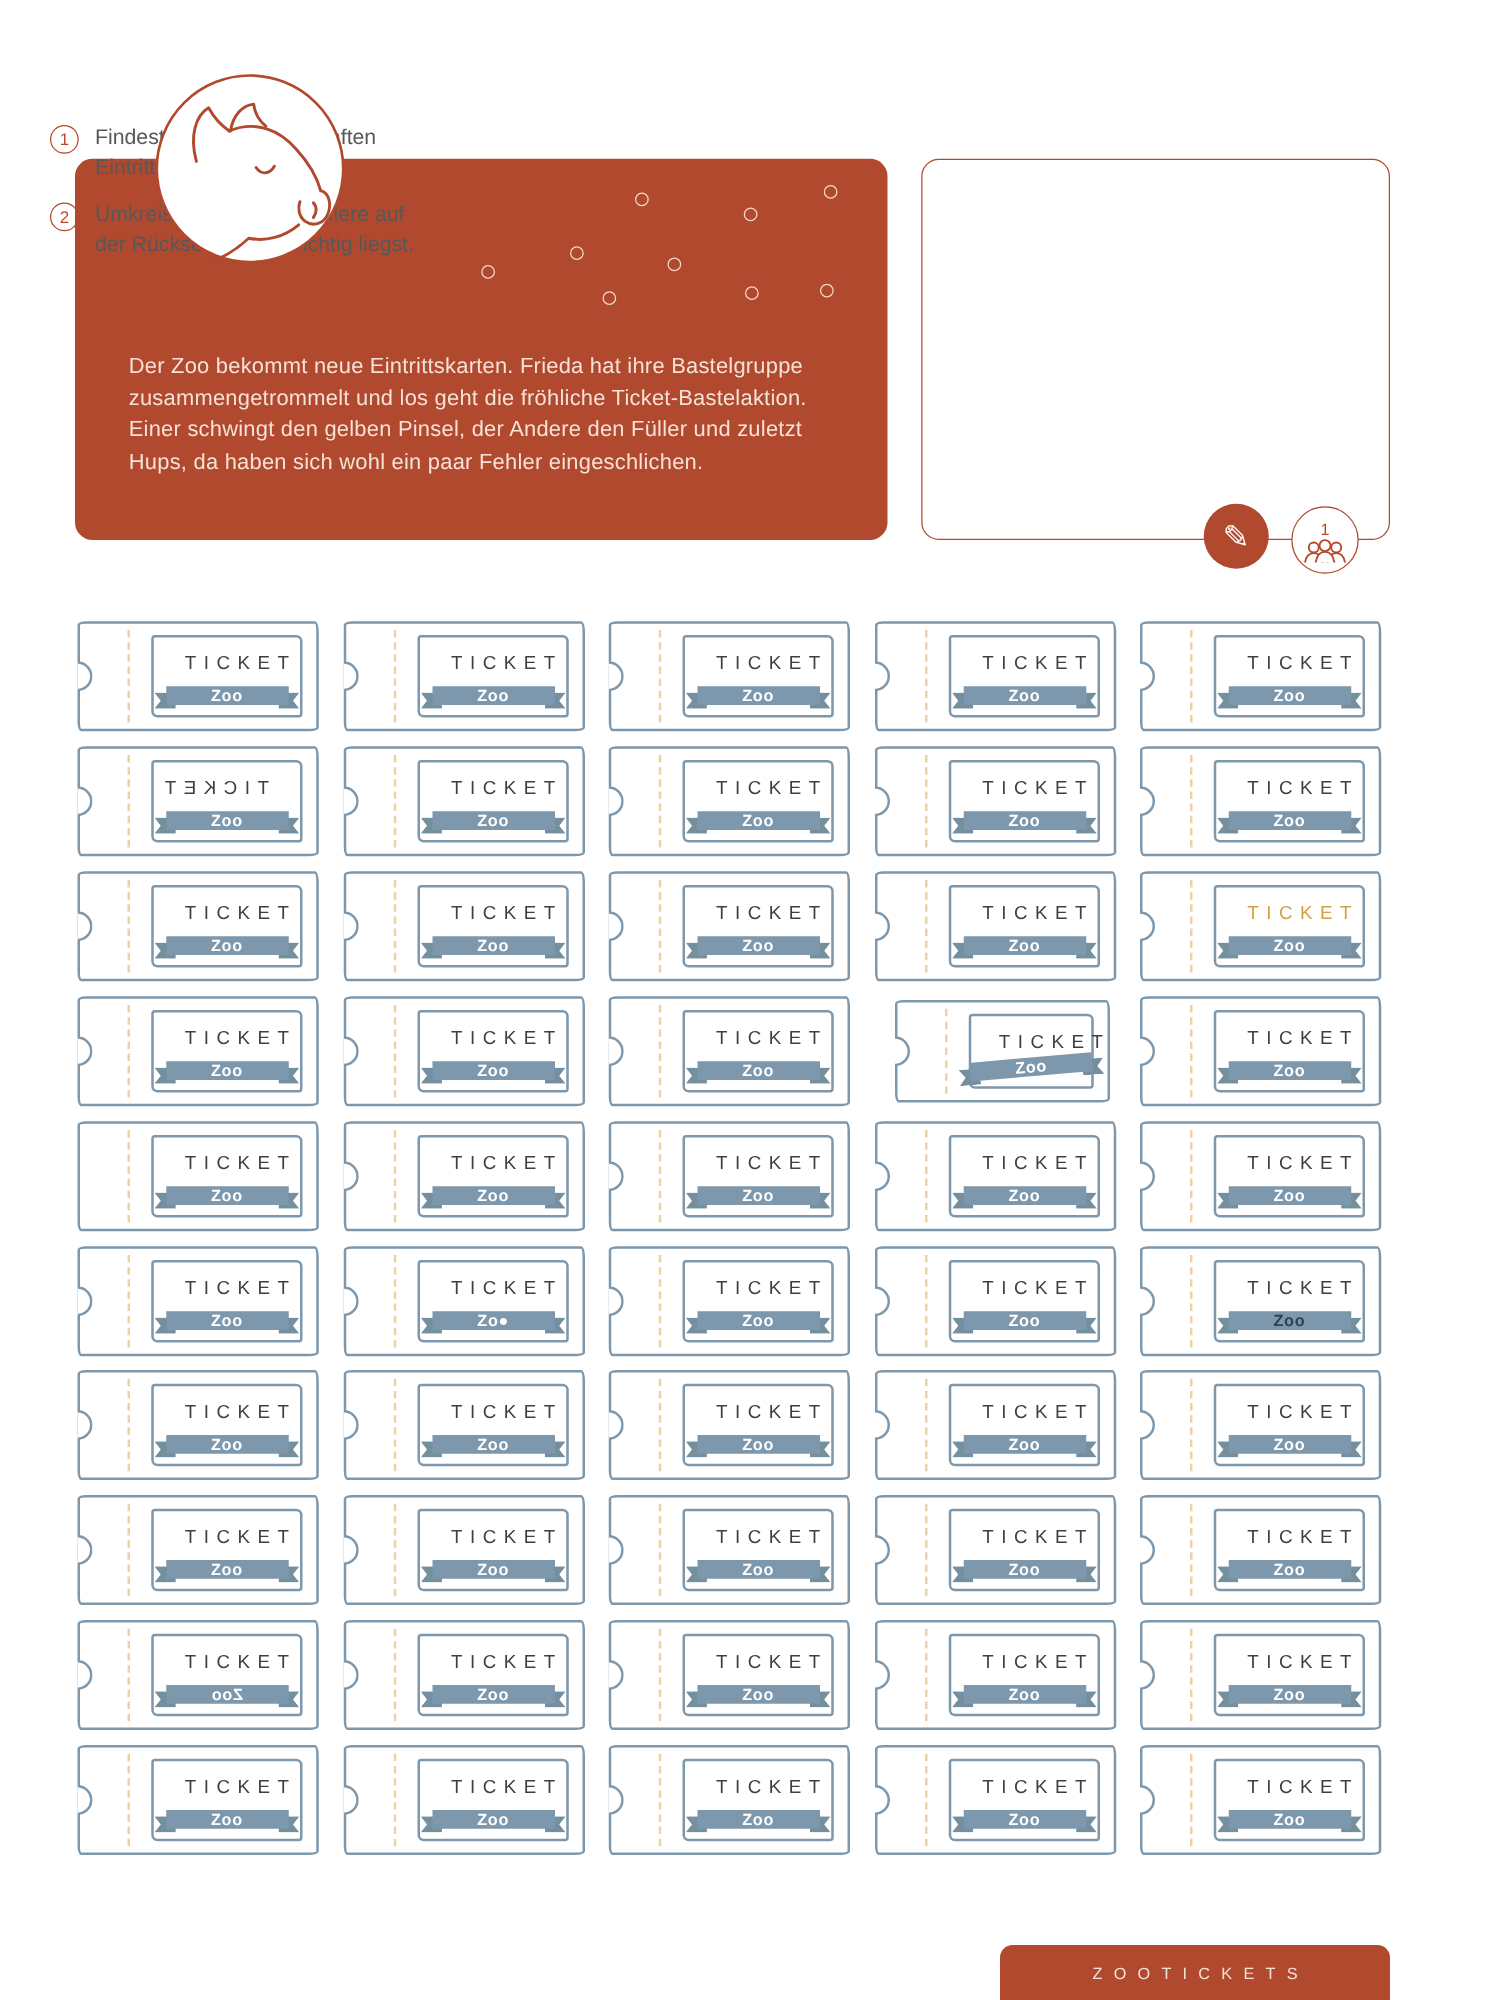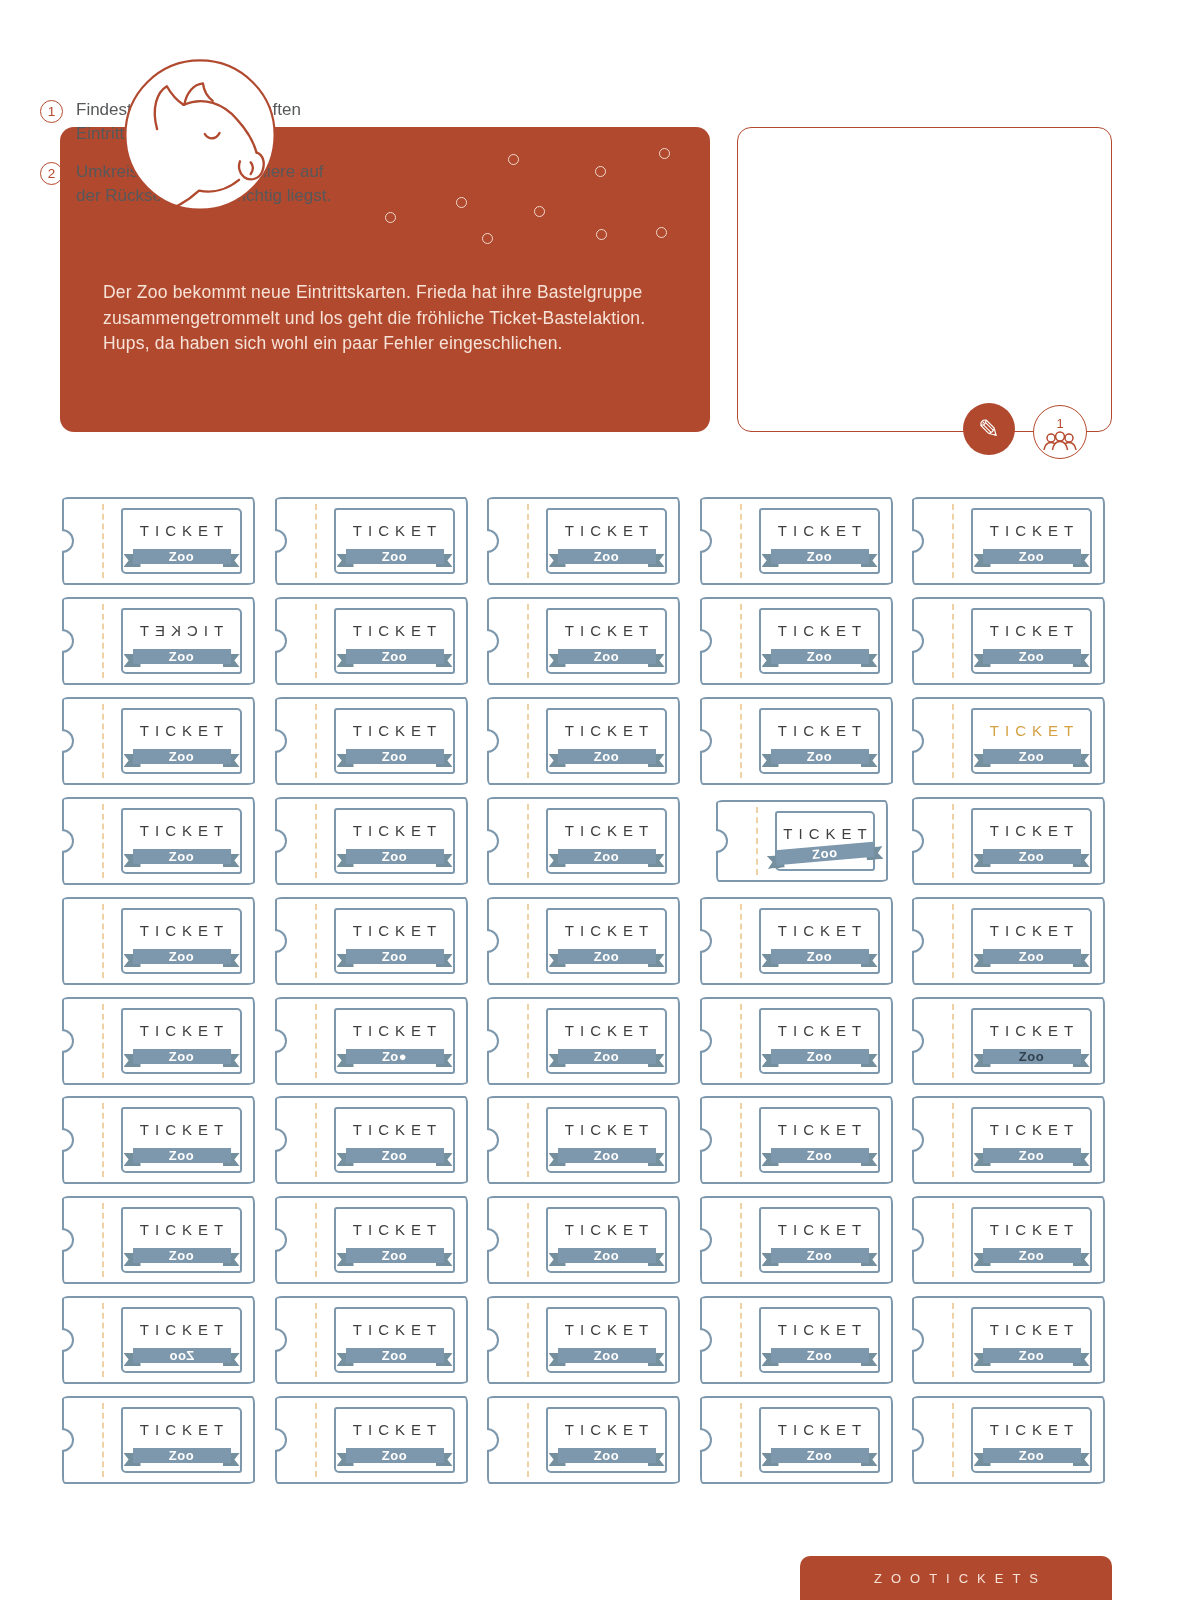--- a/index.html
+++ b/index.html
@@ -41,21 +41,21 @@
   .ticket{position:absolute;width:193px;height:88px;box-sizing:border-box;
           border:2px solid #7d97ac;border-radius:7px 3px 8px 3px / 3px 8px 3px 7px;
           background:#fff;}
   .notch{position:absolute;left:-2px;top:50%;transform:translateY(-50%);
          width:12px;height:24px;background:#fff;border:2px solid #7d97ac;border-left:none;
          border-radius:0 24px 24px 0;box-sizing:border-box;}
   .dash{position:absolute;left:38px;top:5px;bottom:5px;border-left:2px dashed #eed2a6;}
   .inner{position:absolute;left:57px;right:11px;top:9px;bottom:9px;
          border:2px solid #7d97ac;border-radius:3px 5px 3px 5px;}
   .tlabel{position:absolute;left:0;right:0;top:12px;text-align:center;
-          color:#3f3f3f;font-size:15px;letter-spacing:6px;padding-left:6px;
+          color:#3f3f3f;font-size:15px;letter-spacing:6px;padding-left:22px;
           font-family:"Liberation Sans",sans-serif;}
   .banner{position:absolute;left:50%;bottom:4px;transform:translateX(-50%);
           width:116px;height:19px;}
   .tail-l,.tail-r{position:absolute;top:5px;width:17px;height:13px;background:#74909f;}
   .tail-l{left:0;clip-path:polygon(0 0,100% 0,100% 100%,0 100%,30% 50%);}
   .tail-r{right:0;clip-path:polygon(0 0,100% 0,70% 50%,100% 100%,0 100%);}
   .band{position:absolute;left:9px;right:9px;top:0;height:15px;background:#7d97ac;
         display:flex;align-items:center;justify-content:center;}
   .btext{color:#ffffff;font-weight:bold;font-size:13px;letter-spacing:.5px;}
 
@@ -74,20 +74,21 @@
 </style>
 </head>
 <body>
 
 <div id="page">
 
   <div id="intro-card">
     <div id="intro-text">
       <div>Der Zoo bekommt neue Eintrittskarten. Frieda hat ihre Bastelgruppe</div>
       <div>zusammengetrommelt und los geht die fröhliche Ticket-Bastelaktion.</div>
+      <div>Einer schwingt den gelben Pinsel, der Andere den Füller und zuletzt</div>
       <div>Hups, da haben sich wohl ein paar Fehler eingeschlichen.</div>
     </div>
   </div>
   <div id="rings">
       <div class="ring" style="left: 508px; top: 154px;"></div>
       <div class="ring" style="left: 659px; top: 148px;"></div>
       <div class="ring" style="left: 595px; top: 166px;"></div>
       <div class="ring" style="left: 456px; top: 197px;"></div>
       <div class="ring" style="left: 385px; top: 212px;"></div>
       <div class="ring" style="left: 534px; top: 206px;"></div>

